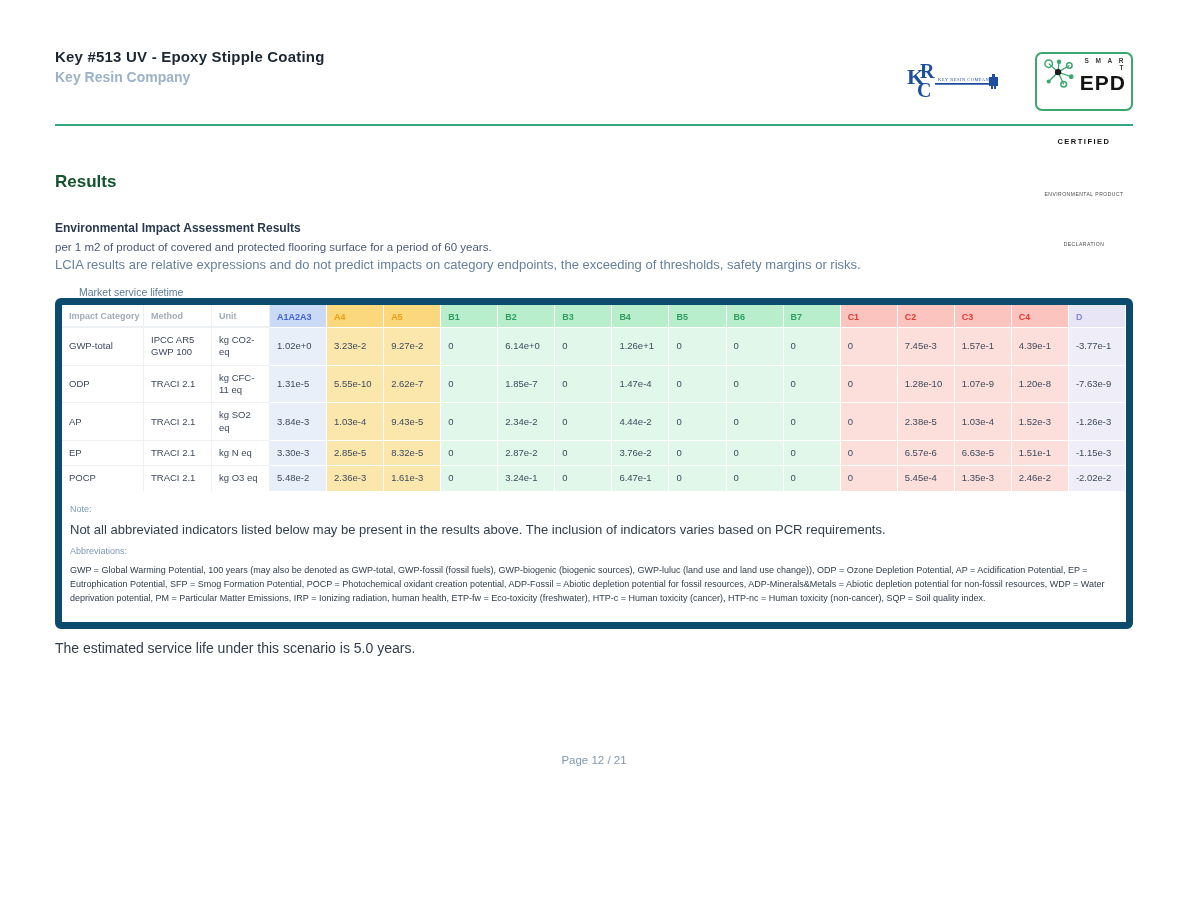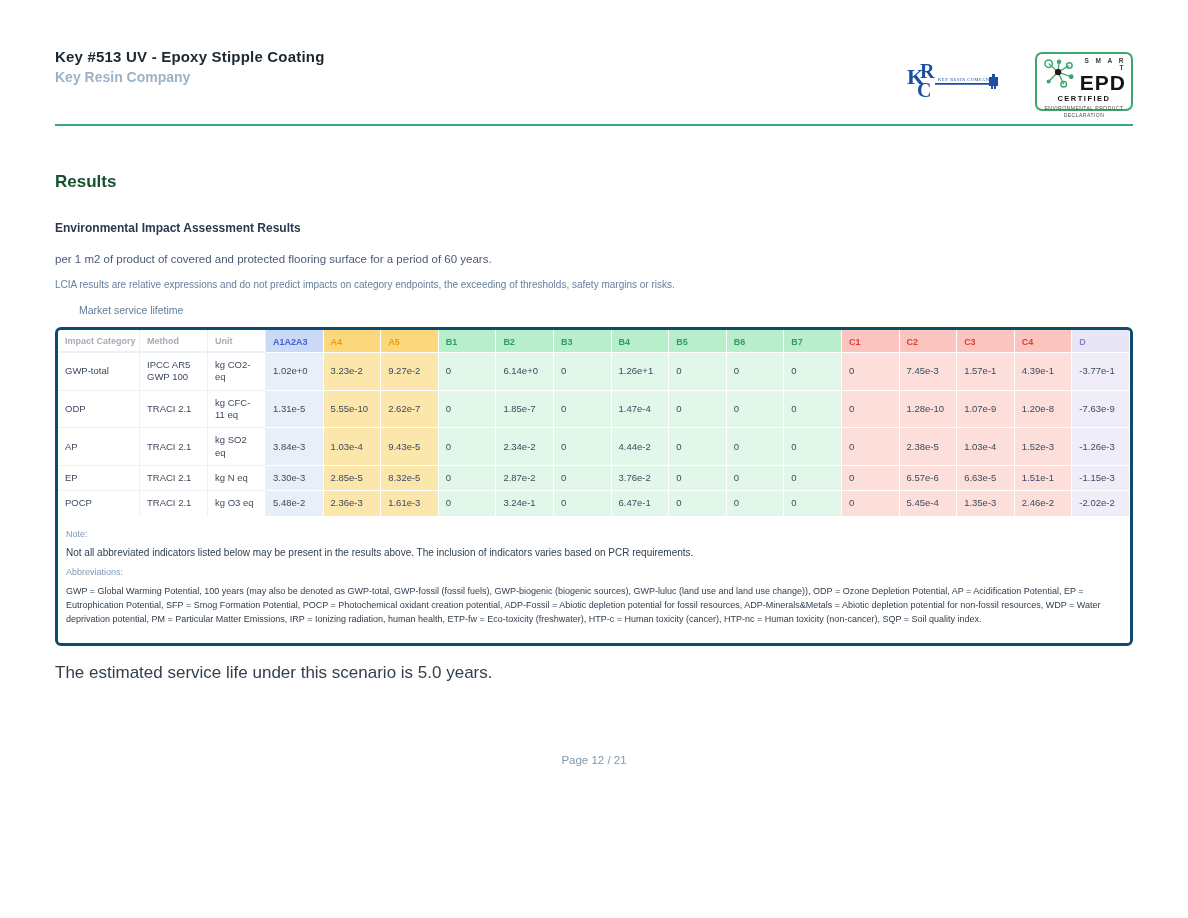--- a/index.html
+++ b/index.html
@@ -15,43 +15,42 @@
   .content { padding: 48px 55px 0 55px; }
 
   
   .doc-title { font-size: 15px; font-weight: 700; color: #1b2733; letter-spacing: .2px; }
   .doc-company { font-size: 14px; font-weight: 600; color: #9cb2c9; margin-top: 4px; }
   .logos { position: absolute; top: 52px; right: 55px; display: flex; align-items: center; gap: 32px; }
   .krc-logo { width: 96px; height: 46px; }
   .epd-badge {
     width: 98px; height: 59px; background: #fff;
     border: 2px solid #3aa76d; border-radius: 7px;
-    padding: 4px 5px 3px 5px; display: flex; flex-direction: column; align-items: center;
+    padding: 4px 5px 3px 5px; display: flex; flex-direction: column; align-items: center; gap: 43px;
   }
   .epd-top { display: flex; width: 100%; align-items: flex-start; }
   .epd-mol { width: 34px; height: 30px; flex: 0 0 auto; }
   .epd-right { flex: 1; text-align: right; line-height: 1; }
   .epd-smart { font-size: 6.5px; letter-spacing: 2.5px; color: #3c3c3c; font-weight: 600; }
   .epd-epd { font-size: 21px; font-weight: 800; color: #141414; letter-spacing: 1px; margin-top: 1px; }
   .epd-cert { font-size: 7.5px; font-weight: 800; letter-spacing: 1.5px; color: #141414; margin-top: 1px; }
   .epd-line { font-size: 5px; letter-spacing: .5px; color: #4a4a4a; margin-top: 1.5px; }
   .rule { height: 2px; background: #35a77c; margin: 39px 55px 0 55px; }
 
   
   .h-results { font-size: 17px; font-weight: 700; color: #14532d; margin-top: 46px; }
   .h-section { font-size: 12px; font-weight: 700; color: #2a3950; margin-top: 29px; }
   .t-methods { font-size: 11.5px; color: #3e4d74; margin-top: 3px; }
-  .t-declared { font-size: 11.5px; color: #4a5a78; margin-top: 18px; }
-  .t-lcia { font-size: 10px; color: #66809e; margin-top: 14px; }
+  .t-declared { font-size: 11.5px; color: #4a5a78; margin-top: 6px; }
+  .t-lcia { font-size: 13px; color: #66809e; margin-top: 4px; }
   .t-market { font-size: 10.5px; color: #5e7b99; margin-top: 14px; padding-left: 24px; }
 
   
   .table-wrap {
-    margin-top: 11px;
-    border: 3px solid #0c4a6e; border-radius: 6px;
+    border: 7px solid #0c4a6e; border-radius: 6px;
     overflow: hidden; background: #f0abfc;
   }
   table { width: 100%; border-collapse: separate; border-spacing: 0; table-layout: fixed; }
   th, td { font-weight: normal; text-align: left; vertical-align: middle; }
   th.hdr {
     font-size: 9px; font-weight: 700; padding: 6px 7px 5px 7px;
     border-right: 1px solid #fff; white-space: nowrap; overflow: hidden;
   }
   td.cell {
     font-size: 9.5px; color: #3c4a5e; padding: 6px 7px;
@@ -66,25 +65,25 @@
   td.g-a  { background: #fbe6ac; }
   th.g-b  { background: #b9eecd; color: #2f9e60; }
   td.g-b  { background: #e1f7e9; }
   th.g-c  { background: #fbc4bf; color: #e23b32; }
   td.g-c  { background: #fcdeda; }
   th.g-d  { background: #e7e5f6; color: #8488cf; }
   td.g-d  { background: #efeef8; }
 
   .table-notes { padding: 13px 8px 16px 8px; background: #fff; }
   .n-label { font-size: 9px; color: #7d99b5; }
-  .n-text { font-size: 10px; color: #31404f; margin-top: 8px; }
+  .n-text { font-size: 13px; color: #31404f; margin-top: 8px; }
   .n-abbr-label { font-size: 9px; color: #7d99b5; margin-top: 9px; }
   .n-abbr { font-size: 9px; color: #31404f; margin-top: 8px; line-height: 1.55; }
 
-  .t-service { font-size: 17px; color: #33404f; margin-top: 17px; }
+  .t-service { font-size: 14px; color: #33404f; margin-top: 11px; }
 
   
   .footer { position: absolute; bottom: 24px; left: 0; width: 100%; text-align: center; }
   .footer span { font-size: 11.5px; color: #7f98b0; }
 </style>
 </head>
 <body>
 
 <div class="page">
   <div class="content">

